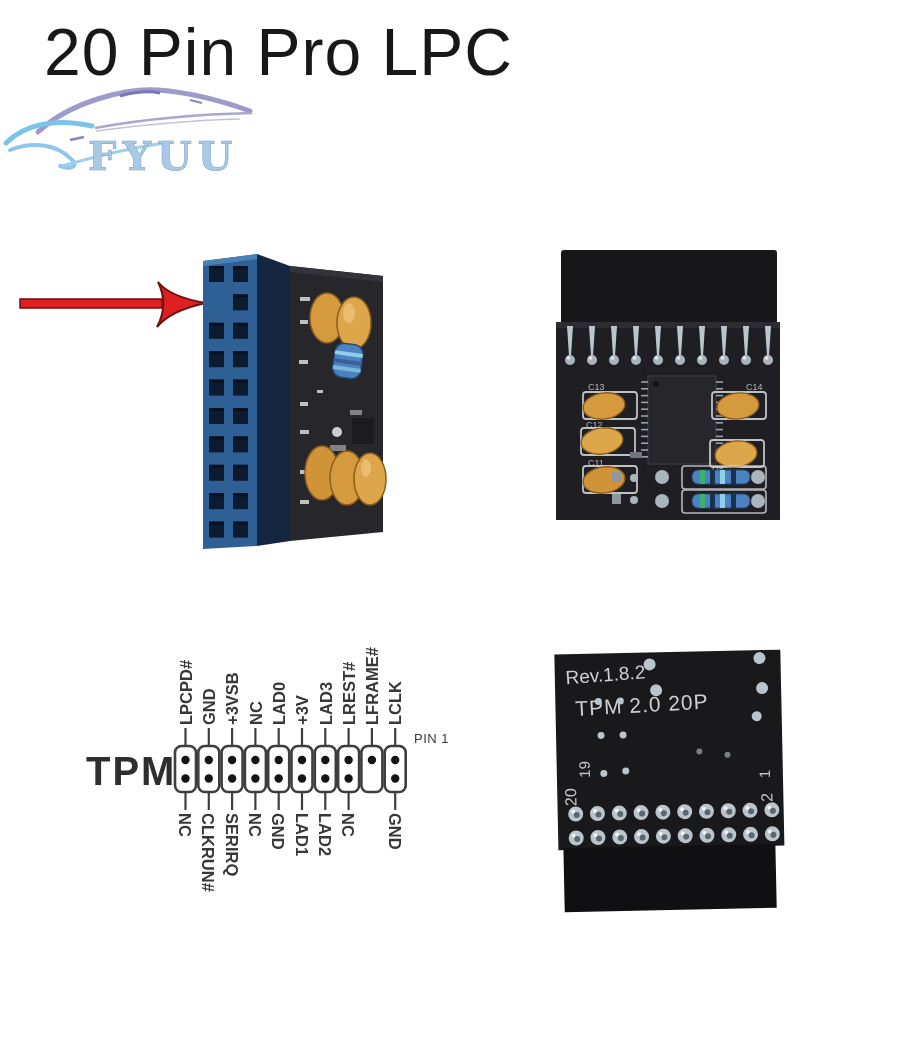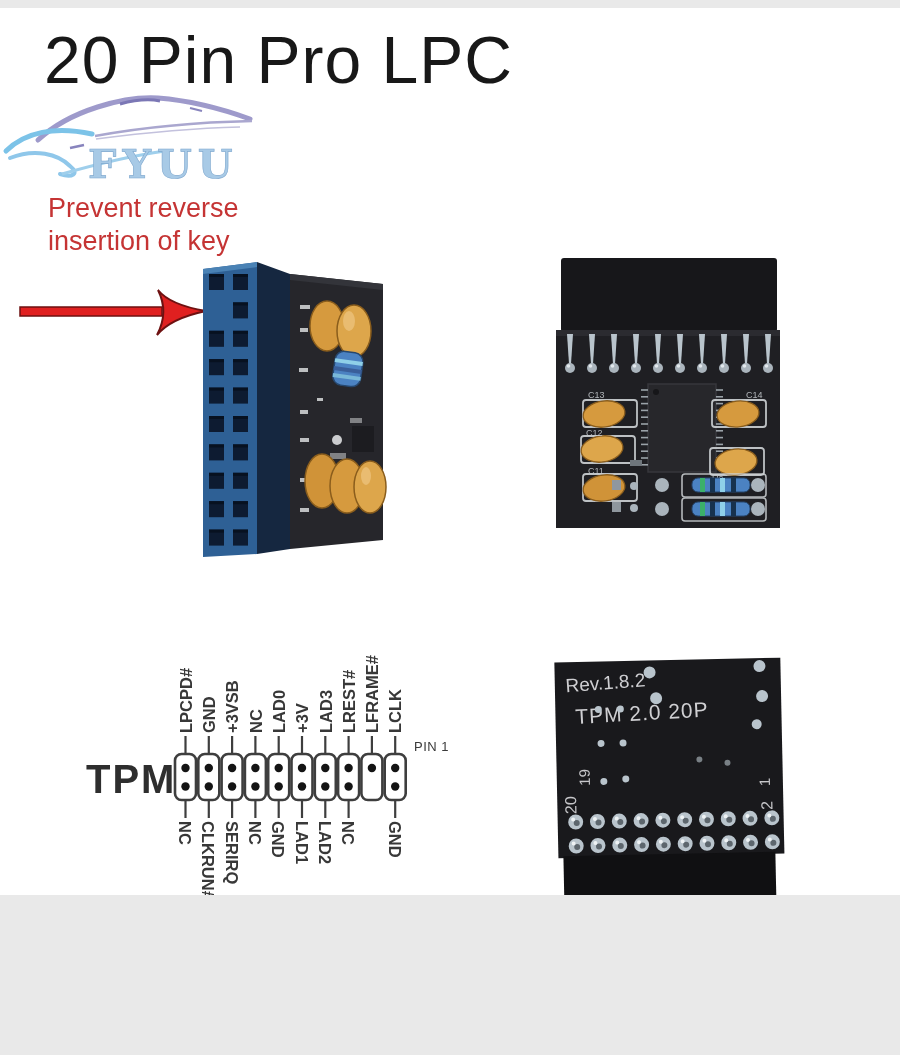--- a/index.html
+++ b/index.html
@@ -1,18 +1,18 @@
 <!DOCTYPE html>
 <html><head>
 <meta charset="utf-8">
 <style>
   html,body{margin:0;padding:0;background:#e9e9e9;}
   .canvas{
-    position:relative;width:900px;height:887px;background:#ffffff;
-    font-family:"Liberation Sans",sans-serif;overflow:hidden;margin:8px auto;
+    position:relative;width:900px;height:1055px;background:#ffffff;
+    font-family:"Liberation Sans",sans-serif;overflow:hidden;margin:0 auto;
   }
   .abs{position:absolute;}
   .title{
     left:44px;top:14px;width:560px;
     font-size:66px;font-weight:400;letter-spacing:1px;color:#181818;
     font-family:"Liberation Sans",sans-serif;
   }
   .caption{
     left:48px;top:184px;width:260px;
     font-size:27px;line-height:33px;color:#c53434;
@@ -35,24 +35,20 @@
       <path d="M96,131 C150,124 200,120 240,119" fill="none" stroke="#c3c1dd" stroke-width="1.5"></path>
       <path d="M6,143 C25,124 55,118 92,126" fill="none" stroke="#7cc3e8" stroke-width="5" stroke-linecap="round"></path>
       <path d="M10,150 C35,140 58,146 70,158 C80,166 72,170 60,166" fill="none" stroke="#8fc7ea" stroke-width="4" stroke-linecap="round"></path>
       <path d="M62,166 C90,158 130,148 165,143" fill="none" stroke="#9fcfec" stroke-width="3"></path>
       <path d="M70,140 l14,-3" stroke="#8884bd" stroke-width="2.5" fill="none"></path>
       <path d="M190,100 l12,3" stroke="#8884bd" stroke-width="2" fill="none"></path>
     </g>
     <text class="logo-text" x="88" y="170" font-size="40" font-weight="bold" letter-spacing="6" fill="#a8cae6" stroke="#7fa8cf" stroke-width="0.6">FYUU</text>
   </svg>
 
-  <div class="abs caption">
-    <div>Prevent reverse</div>
-    <div>insertion of key</div>
-  </div>
 
   <svg class="abs" style="left:10px;top:275px" width="205" height="60" viewBox="10 275 205 60">
     <rect x="20" y="299" width="142" height="9" fill="#e02020" stroke="#6e1111" stroke-width="1.5"></rect>
     <path d="M158,282 C166,292 182,299 206,303 C182,308 166,316 157,327 C165,312 165,296 158,282 Z" fill="#e02020" stroke="#6e1111" stroke-width="2"></path>
   </svg>
 
   <svg class="abs" style="left:195px;top:245px" width="195" height="305" viewBox="195 245 195 305">
 
     <polygon points="290,266 383,276 383,532 290,541" fill="#26262b"></polygon>
     <polygon points="290,266 383,276 383,282 290,272" fill="#33343a"></polygon>

